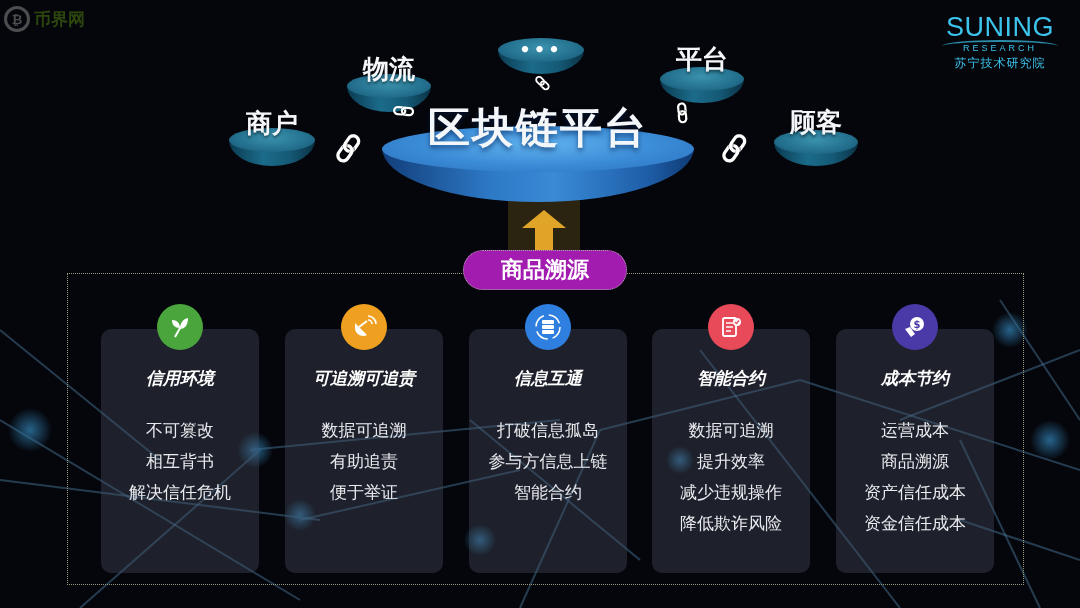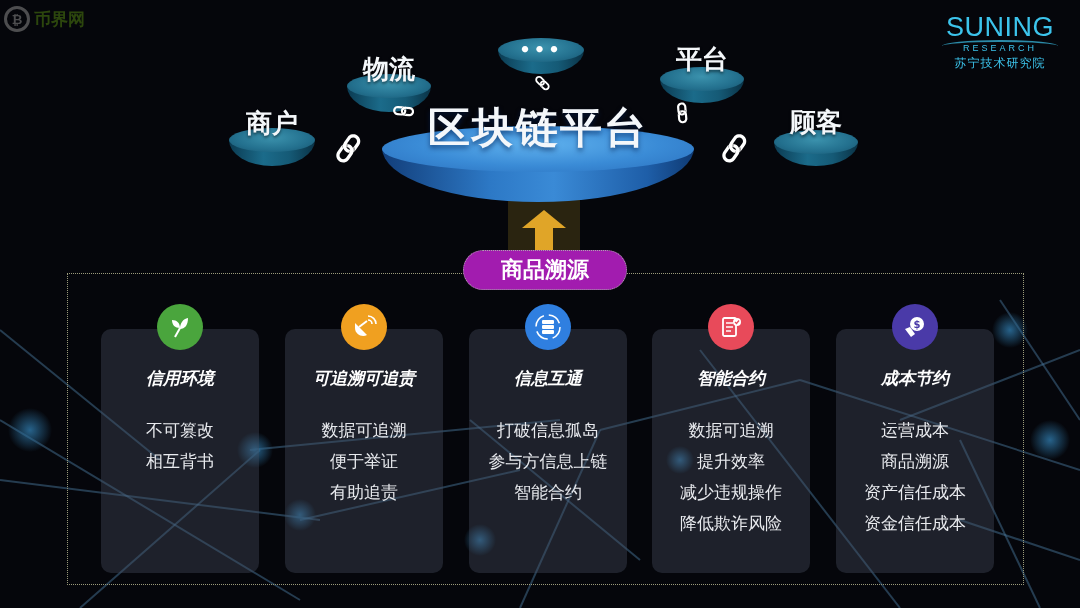--- a/index.html
+++ b/index.html
@@ -160,36 +160,37 @@
   <div class="icon" style="background:#4aa53d;">
     <svg width="26" height="26" viewBox="0 0 26 26">
         <path d="M5 6c5 0 8 3 8 8-5 0-8-3-8-8z M21 4c0 7-3 11-8 11 0-6 3-10 8-11z" fill="#fff"></path>
         <path d="M13 14 L8 23" stroke="#fff" stroke-width="2"></path>
       </svg>
   </div>
   <div class="title">信用环境</div>
   <div class="items">
     <div>不可篡改</div>
     <div>相互背书</div>
+    <div>解决信任危机</div>
   </div>
 </div>
 
 <div class="card" style="left:285px;">
   <div class="icon" style="background:#f0a020;">
     <svg width="26" height="26" viewBox="0 0 26 26">
         <path d="M4 9 L16 21 C11 24 4 20 4 14 z" fill="#fff"></path>
         <path d="M8 13 L16 7" stroke="#fff" stroke-width="2"></path>
         <path d="M17 6 a4 4 0 0 1 4 4 M17 2 a8 8 0 0 1 8 8" stroke="#fff" stroke-width="1.6" fill="none"></path>
       </svg>
   </div>
   <div class="title">可追溯可追责</div>
   <div class="items">
     <div>数据可追溯</div>
+    <div>有助追责</div>
     <div>便于举证</div>
-    <div>有助追责</div>
   </div>
 </div>
 
 <div class="card" style="left:469px;">
   <div class="icon" style="background:#2f7fe0;">
     <svg width="30" height="30" viewBox="0 0 30 30">
         <circle cx="15" cy="15" r="12" stroke="#fff" stroke-width="1.5" fill="none" stroke-dasharray="14 5"></circle>
         <rect x="9" y="8" width="12" height="4" rx="1" fill="#fff"></rect>
         <rect x="9" y="13" width="12" height="4" rx="1" fill="#fff"></rect>
         <rect x="9" y="18" width="12" height="4" rx="1" fill="#fff"></rect>

